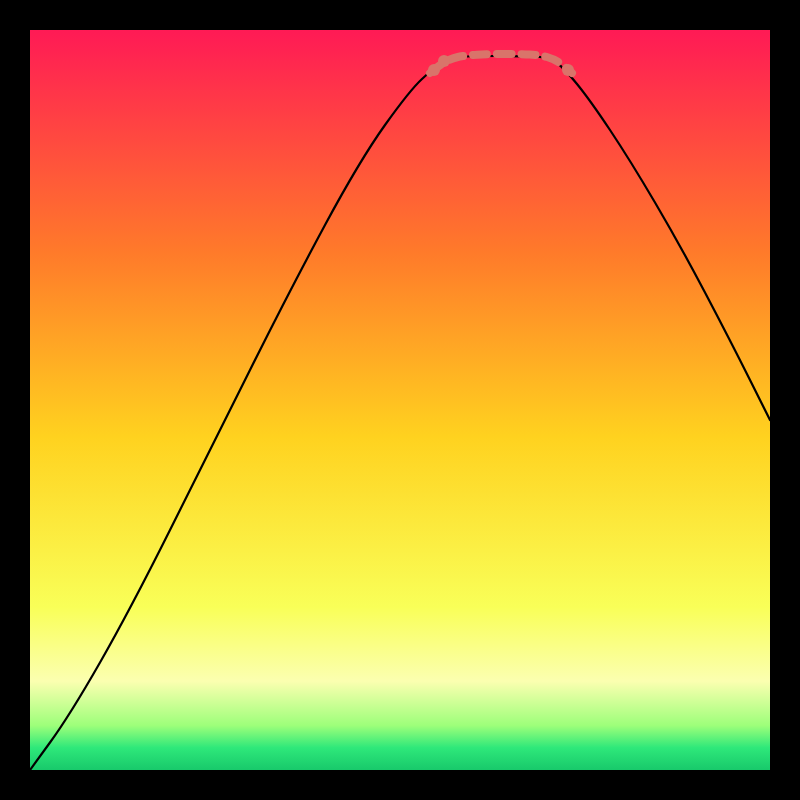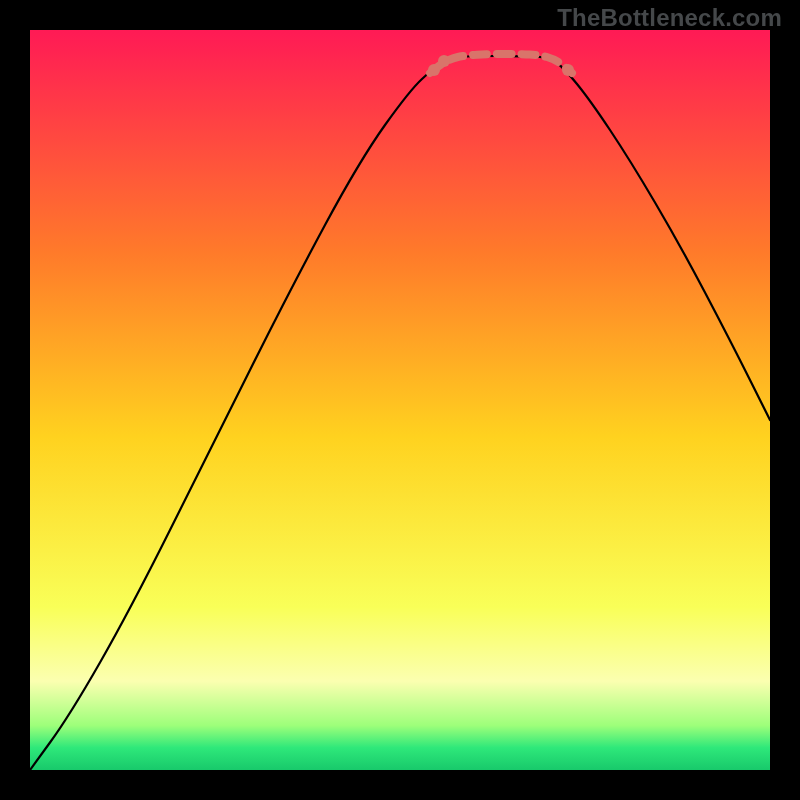--- a/index.html
+++ b/index.html
@@ -34,21 +34,20 @@
     width: 740px;
     height: 740px;
     display: block;
   }
 </style>
 </head>
 <body>
 
 <div class="frame">
 
-  <div class="watermark">TheBottleneck.com</div>
 
   <svg class="plot" viewBox="0 0 740 740" preserveAspectRatio="none">
     <defs>
       <linearGradient id="bg-grad" x1="0" y1="0" x2="0" y2="1">
         <stop offset="0%" stop-color="#ff1a55"></stop>
         <stop offset="30%" stop-color="#ff7a2a"></stop>
         <stop offset="55%" stop-color="#ffd21f"></stop>
         <stop offset="78%" stop-color="#f9ff58"></stop>
         <stop offset="88%" stop-color="#fbffb0"></stop>
         <stop offset="94%" stop-color="#9dff7a"></stop>

